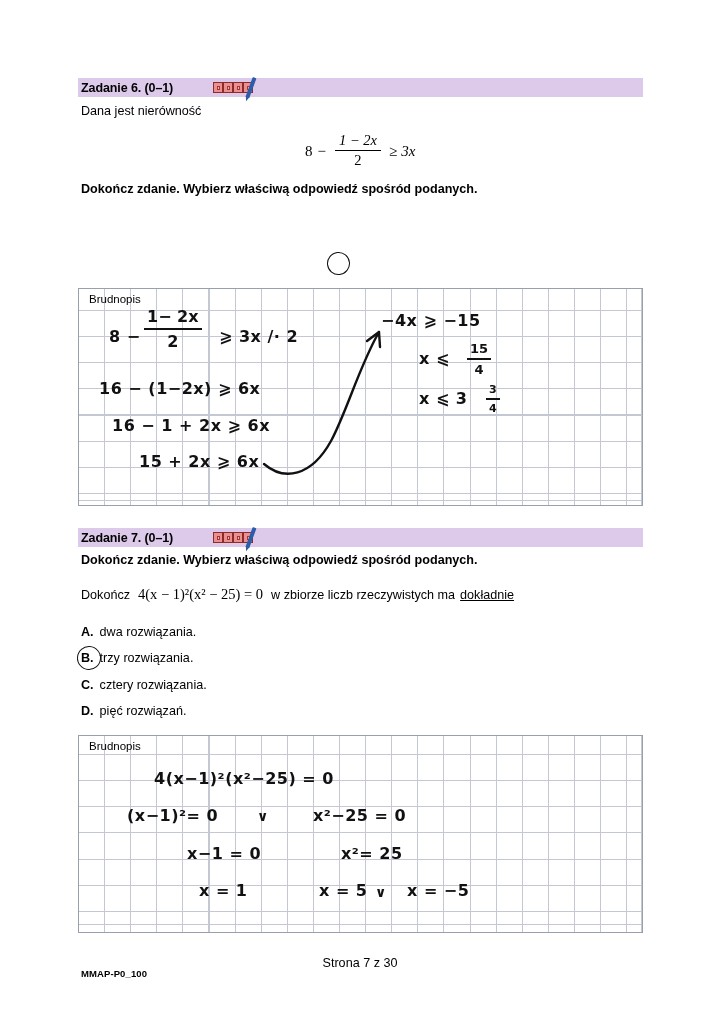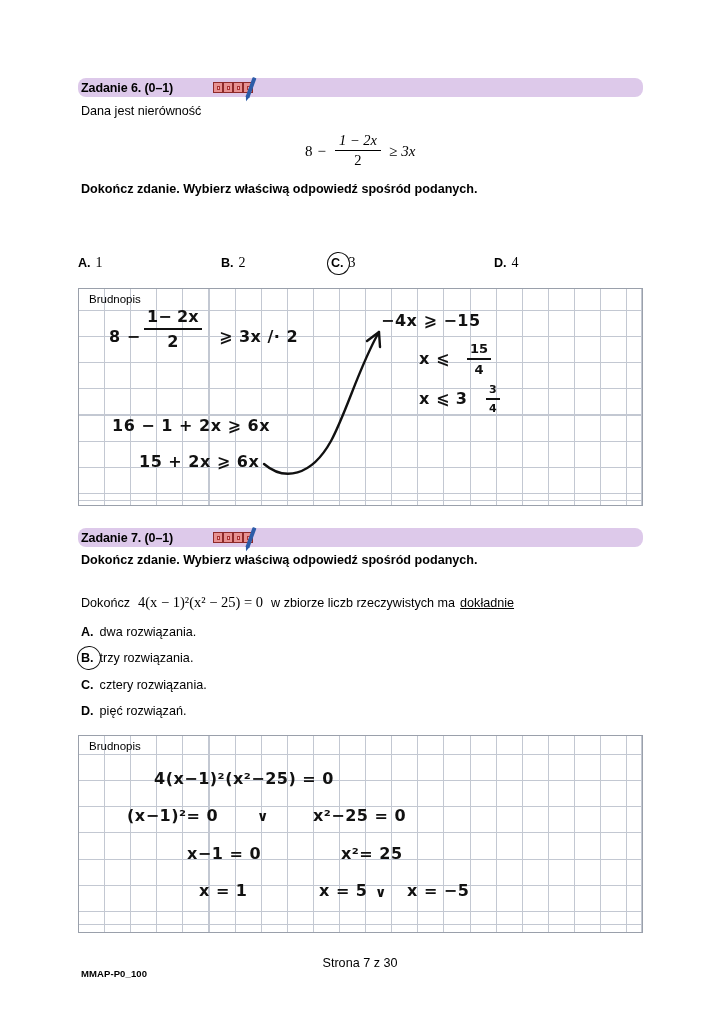--- a/index.html
+++ b/index.html
@@ -23,21 +23,20 @@
 
   
   .task-bar {
     position: absolute;
     left: 78px;
     width: 565px;
     height: 19px;
     background: #ddc9ea;
     display: flex;
     align-items: center;
-    border-radius: 8px;
   }
   .task-bar-title {
     font-size: 12.5px;
     font-weight: bold;
     letter-spacing: -0.1px;
     margin-left: 3px;
     white-space: nowrap;
   }
   .answer-icon {
     position: relative;
@@ -233,47 +232,34 @@
       <span class="num it">1 − 2x</span>
       <span class="den">2</span>
     </span>
     <span style="margin:0 4px 0 4px;">≥</span>
     <span class="it">3x</span>
   </div>
 
   <div class="txt bold" style="left:81px; top:182px;">Dokończ zdanie. Wybierz właściwą odpowiedź spośród podanych.</div>
 
 
-  <div class="opt-row" style="top:255px;">
-    <div class="opt" style="left:0px;">
-      <span class="lbl">A.</span><span class="val">1</span>
-    </div>
-    <div class="opt" style="left:143px;">
-      <span class="lbl">B.</span><span class="val">2</span>
-    </div>
-    <div class="opt" style="left:253px;">
-      <span class="lbl">C.</span><span class="val">3</span>
-    </div>
-    <div class="opt" style="left:416px;">
-      <span class="lbl">D.</span><span class="val">4</span>
-    </div>
-  </div>
 
   <div class="circle-mark" style="left:327px; top:252px; width:21px; height:21px; transform:rotate(-6deg);"></div>
 
   <div class="brudnopis" style="top:288px; width:565px; height:218px; background-position: -1px -5px, -1px -5px, 0 0;">
     <div class="brudnopis-label">Brudnopis</div>
 
     <div class="hw" style="left:30px; top:38px;">8 −</div>
     <div class="hw-bigfrac" style="left:65px; top:18px;">
       <span class="n">1− 2x</span>
       <span class="d">2</span>
     </div>
     <div class="hw" style="left:140px; top:38px;">⩾ 3x /· 2</div>
 
+    <div class="hw" style="left:20px; top:90px;">16 − (1−2x) ⩾ 6x</div>
     <div class="hw" style="left:33px; top:127px;">16 − 1 + 2x ⩾ 6x</div>
     <div class="hw" style="left:60px; top:163px;">15 + 2x ⩾ 6x</div>
 
     <div class="hw" style="left:302px; top:22px;">−4x ⩾ −15</div>
 
     <div class="hw" style="left:340px; top:60px;">x ⩽</div>
     <div class="hw-bigfrac" style="left:388px; top:52px;">
       <span class="n" style="font-size:13px;">15</span>
       <span class="d" style="font-size:13px;">4</span>
     </div>
@@ -298,21 +284,21 @@
         <span class="cell"></span>
         <span class="cell"></span>
       <span class="pen"></span>
     </span>
   </div>
 
   <div class="txt bold" style="left:81px; top:553px;">Dokończ zdanie. Wybierz właściwą odpowiedź spośród podanych.</div>
 
   <div class="math" style="left:81px; top:586px; font-size:13px;">
     <span style="font-family:'Liberation Sans',sans-serif; font-size:12.6px;">Dokończ</span>
-    <span style="margin:8px 8px; font-family:'Liberation Serif',serif; font-size:14.5px;">4(x − 1)²(x² − 25) = 0</span>
+    <span style="margin:0 8px; font-family:'Liberation Serif',serif; font-size:14.5px;">4(x − 1)²(x² − 25) = 0</span>
     <span style="font-family:'Liberation Sans',sans-serif; font-size:12.6px; margin-right:5px;">w zbiorze liczb rzeczywistych ma</span>
     <span class="underline" style="font-family:'Liberation Sans',sans-serif; font-size:12.6px;">dokładnie</span>
   </div>
 
   <div class="vopt" style="left:81px; top:625px;">
     <span class="lbl">A.</span><span>dwa rozwiązania.</span>
   </div>
   <div class="vopt" style="left:81px; top:651px;">
     <span class="lbl">B.</span><span>trzy rozwiązania.</span>
   </div>

